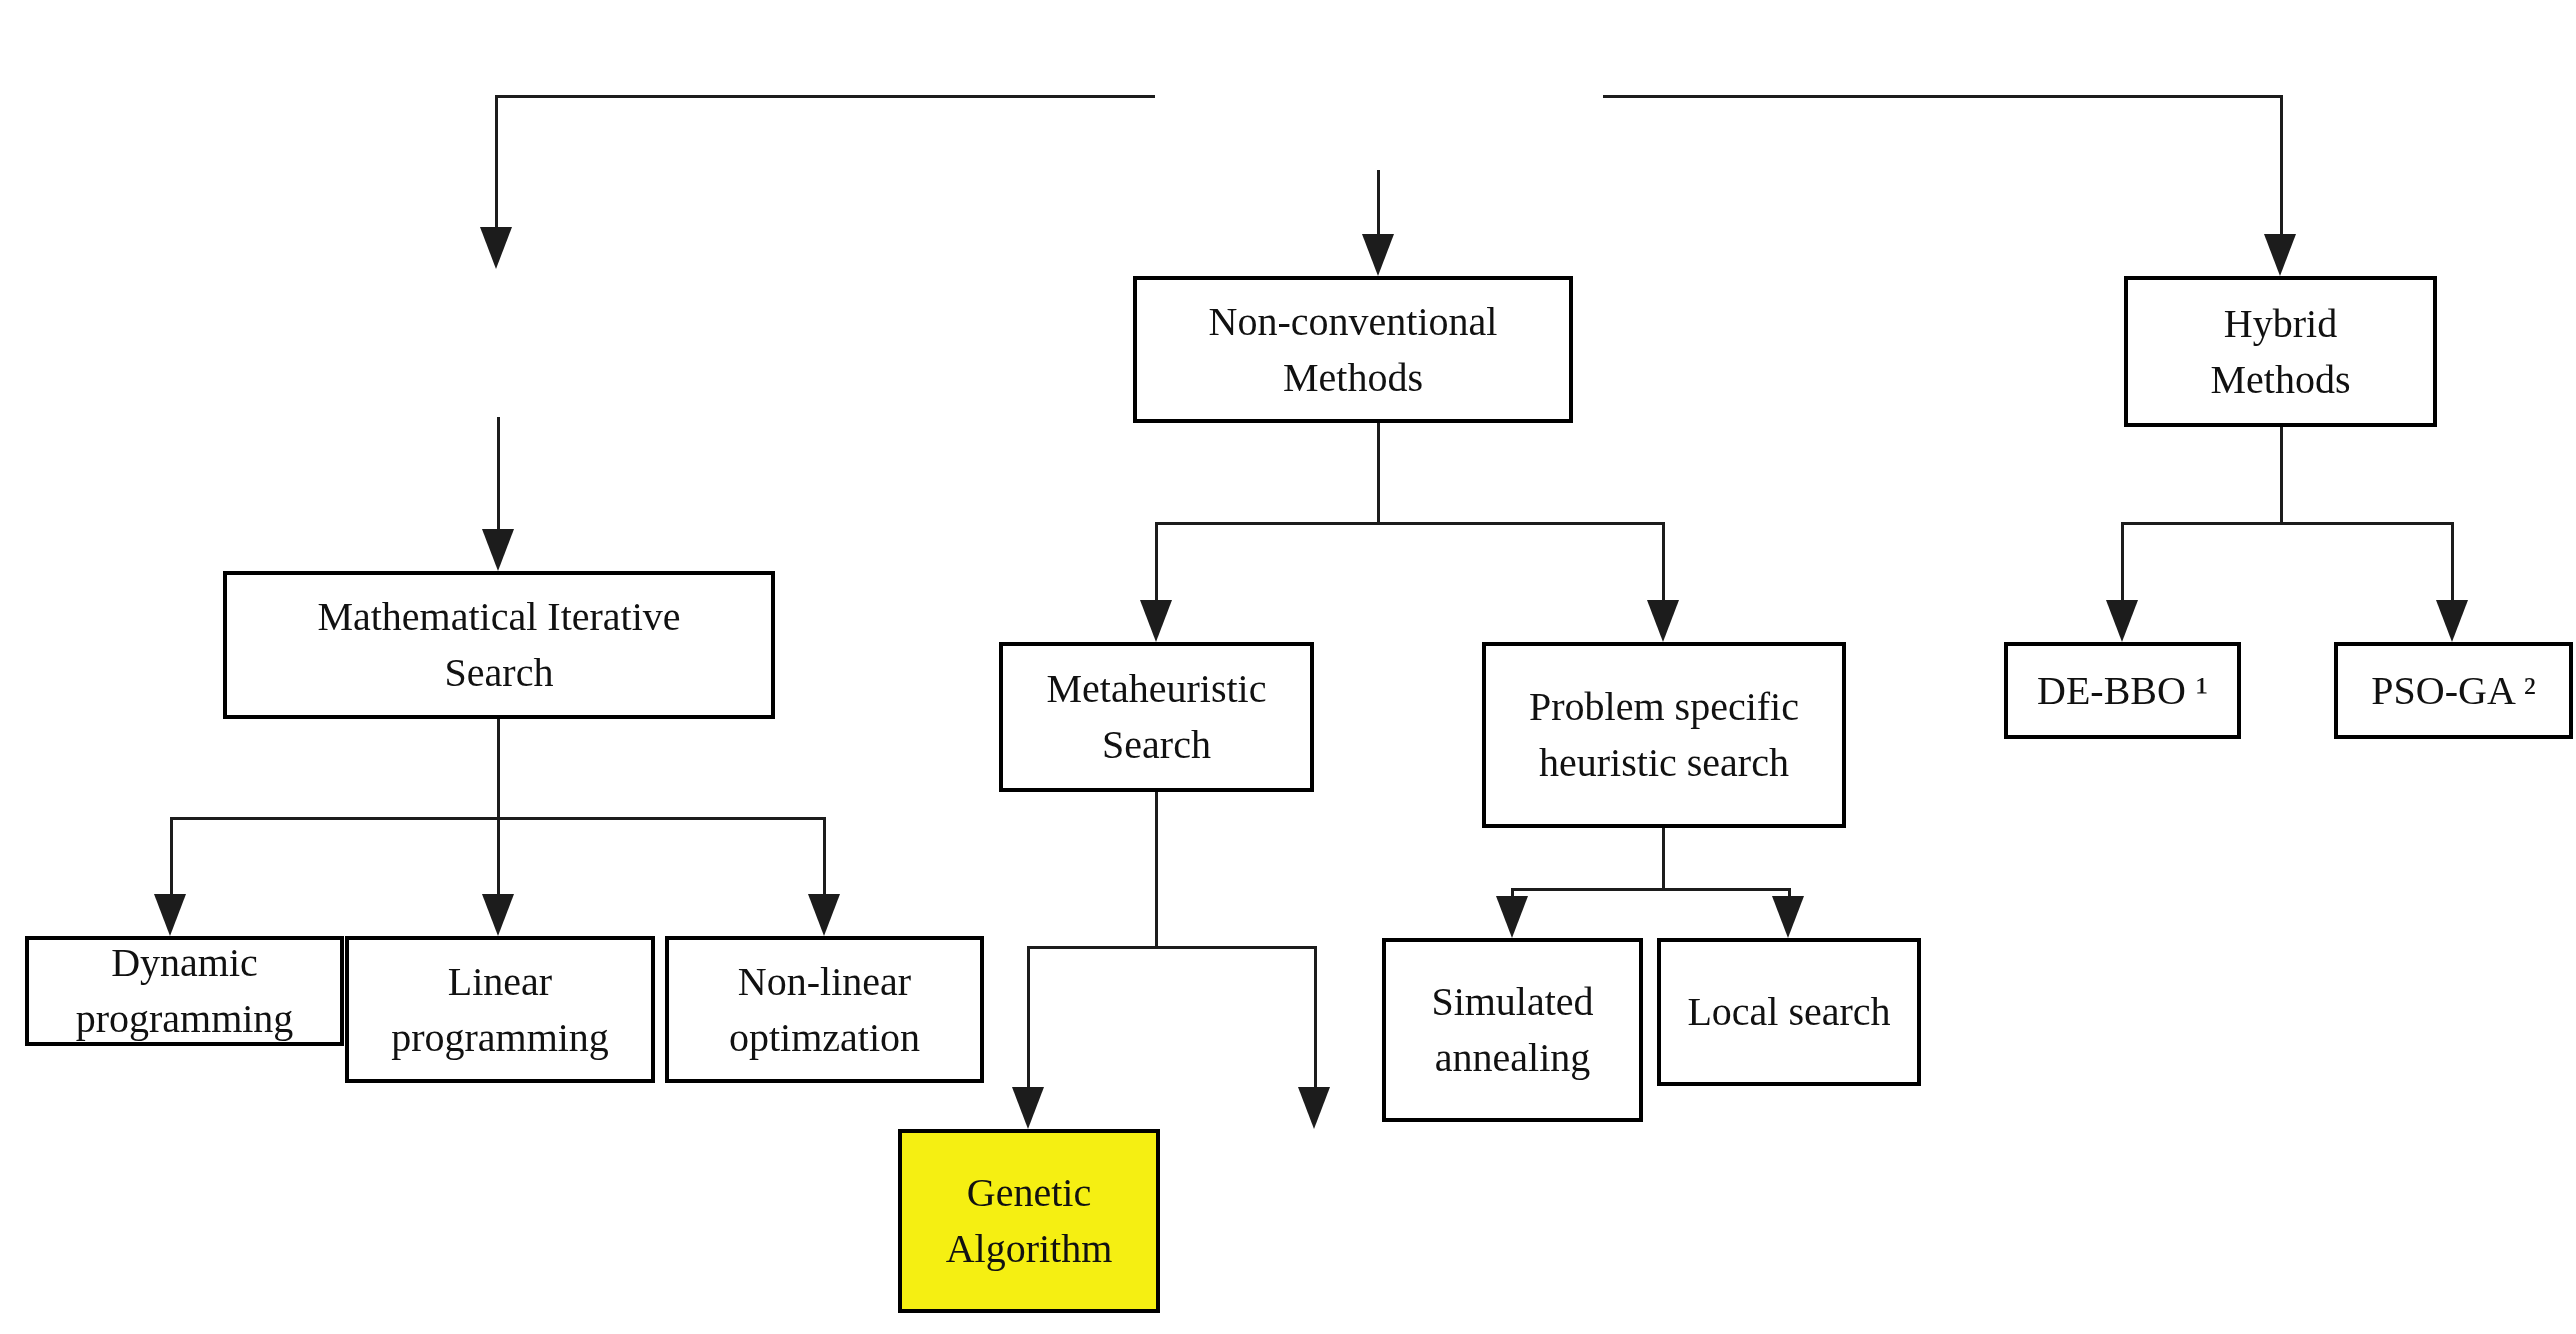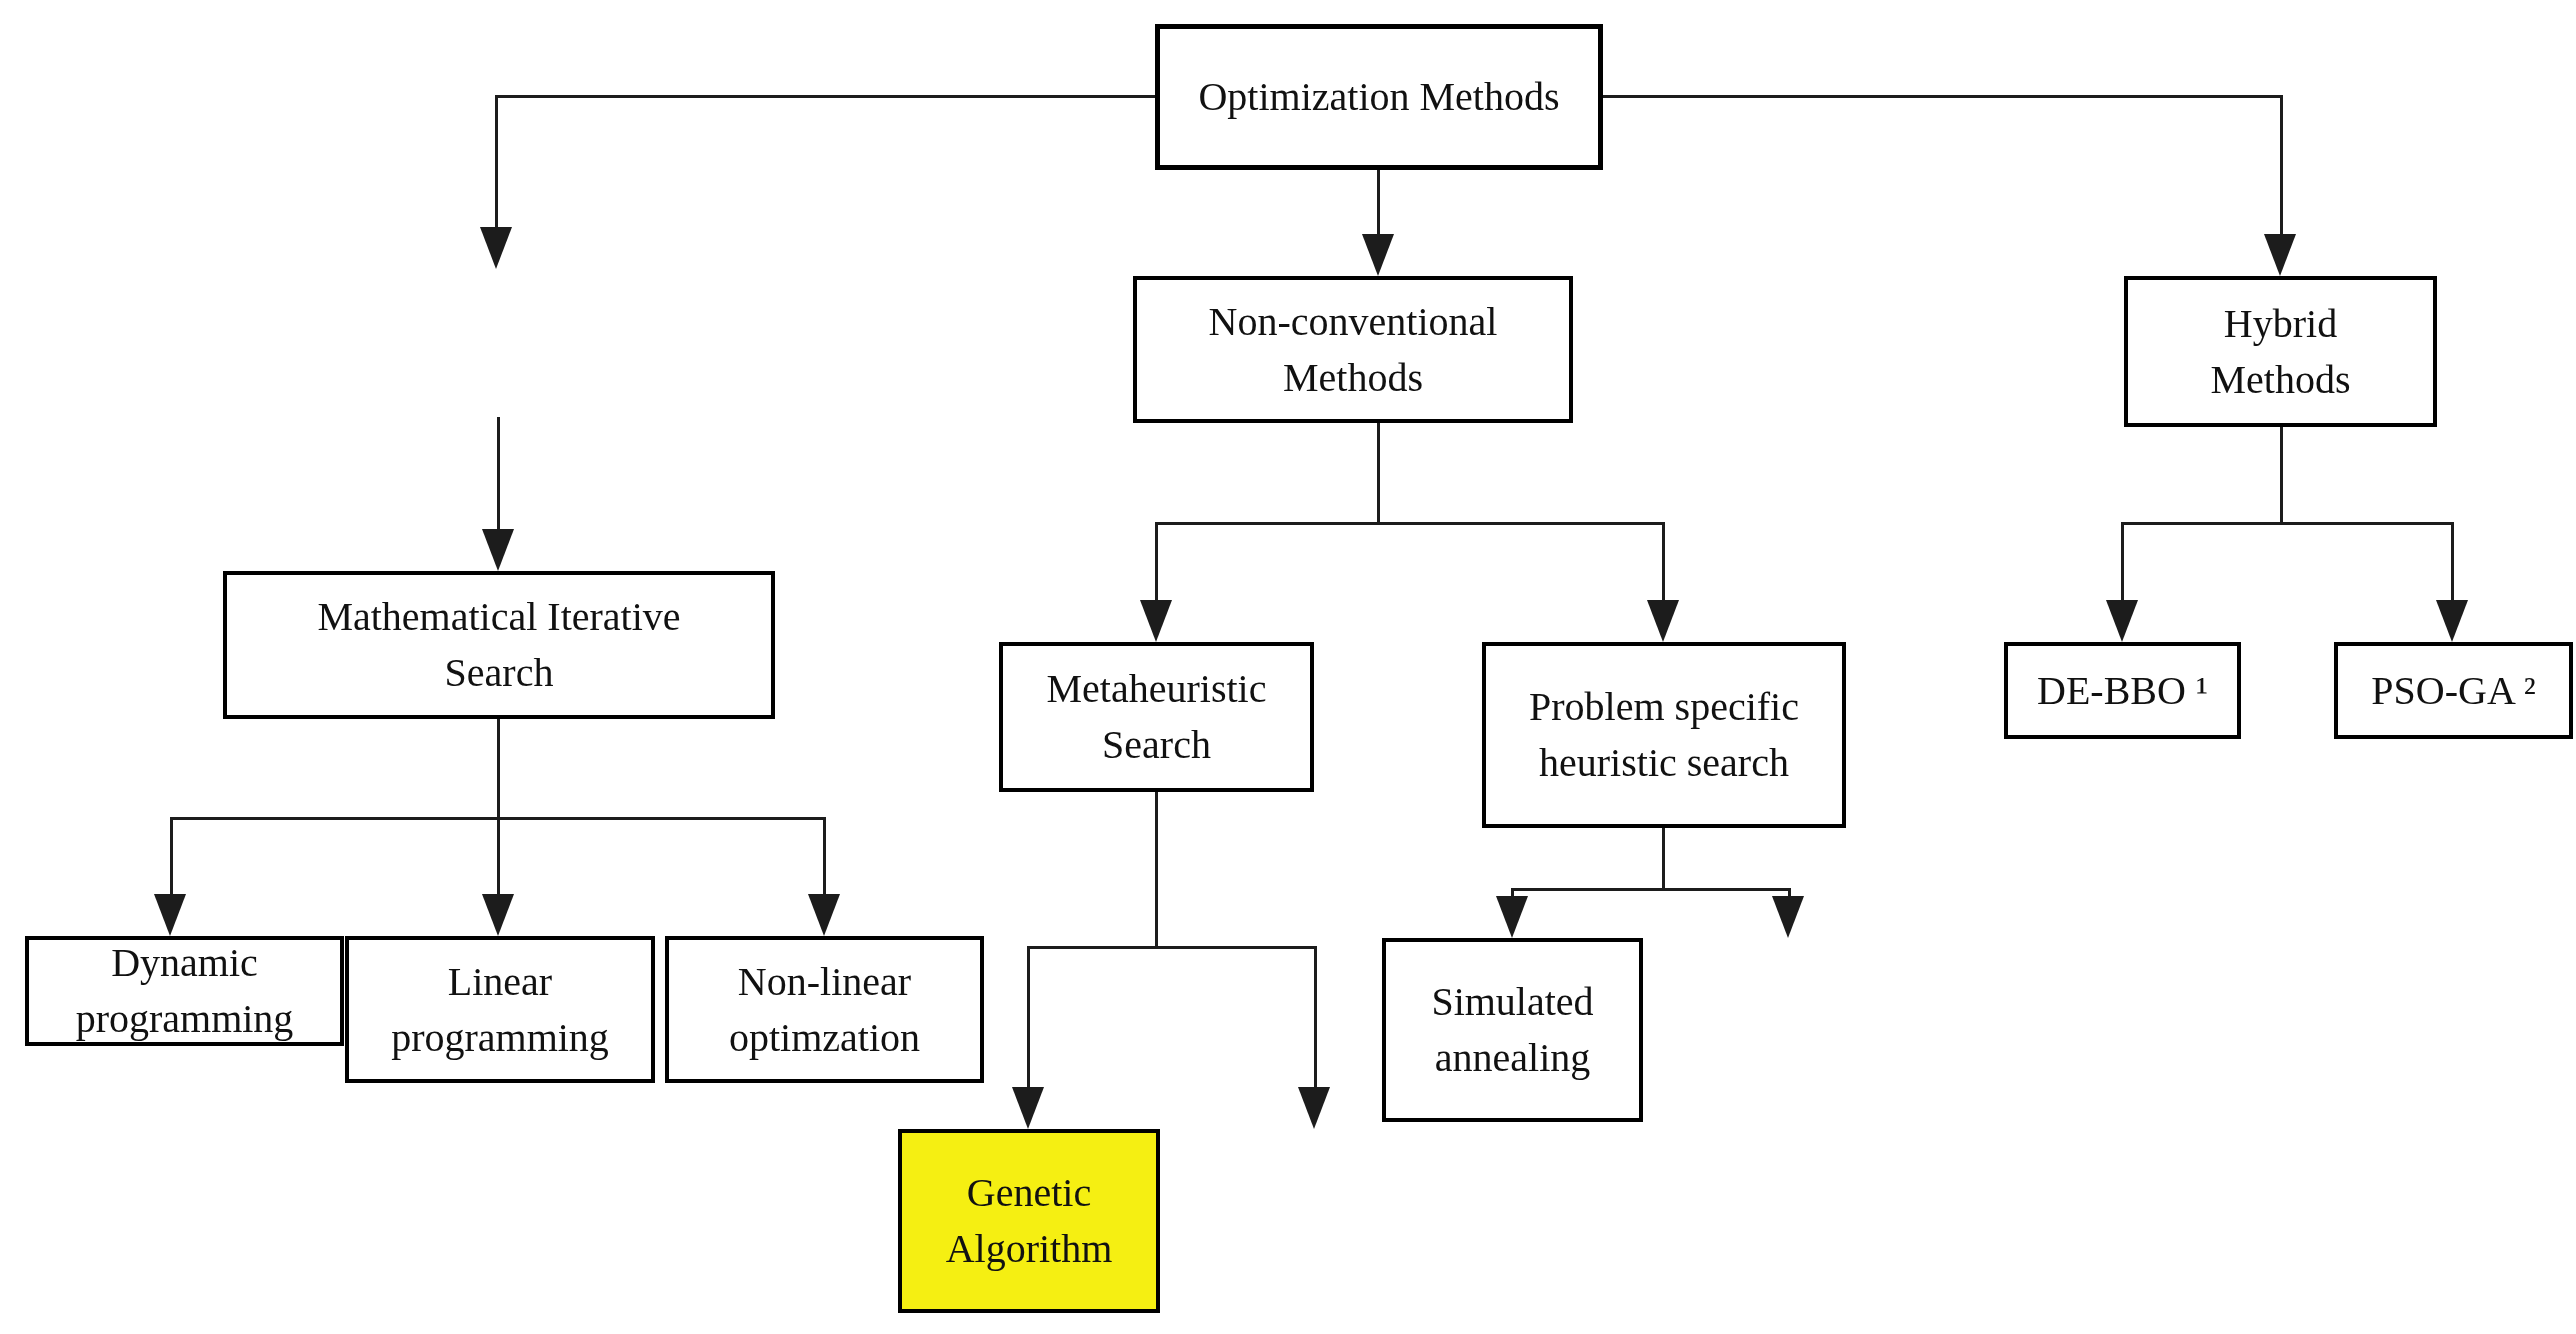--- a/index.html
+++ b/index.html
@@ -86,23 +86,20 @@
   <div class="arrow" style="left:808px;top:894px"></div>
   <div class="arrow" style="left:1140px;top:600px"></div>
   <div class="arrow" style="left:1647px;top:600px"></div>
   <div class="arrow" style="left:1012px;top:1087px"></div>
   <div class="arrow" style="left:1298px;top:1087px"></div>
   <div class="arrow" style="left:1496px;top:896px"></div>
   <div class="arrow" style="left:1772px;top:896px"></div>
   <div class="arrow" style="left:2106px;top:600px"></div>
   <div class="arrow" style="left:2436px;top:600px"></div>
 
-  <div class="node" style="left:1155px;top:24px;width:448px;height:146px;border-width:5px">
-    <span>Optimization Methods</span>
-  </div>
 
 
   <div class="node" style="left:1133px;top:276px;width:440px;height:147px">
     <span>Non-conventional
 Methods</span>
   </div>
 
   <div class="node" style="left:2124px;top:276px;width:313px;height:151px">
     <span>Hybrid
 Methods</span>
@@ -144,20 +141,23 @@
   <div class="node" style="left:665px;top:936px;width:319px;height:147px">
     <span>Non-linear
 optimzation</span>
   </div>
 
   <div class="node" style="left:1382px;top:938px;width:261px;height:184px">
     <span>Simulated
 annealing</span>
   </div>
 
+  <div class="node" style="left:1657px;top:938px;width:264px;height:148px">
+    <span>Local search</span>
+  </div>
 
   <div class="node highlight" style="left:898px;top:1129px;width:262px;height:184px">
     <span>Genetic
 Algorithm</span>
   </div>
 
 
 </div>
 
 

